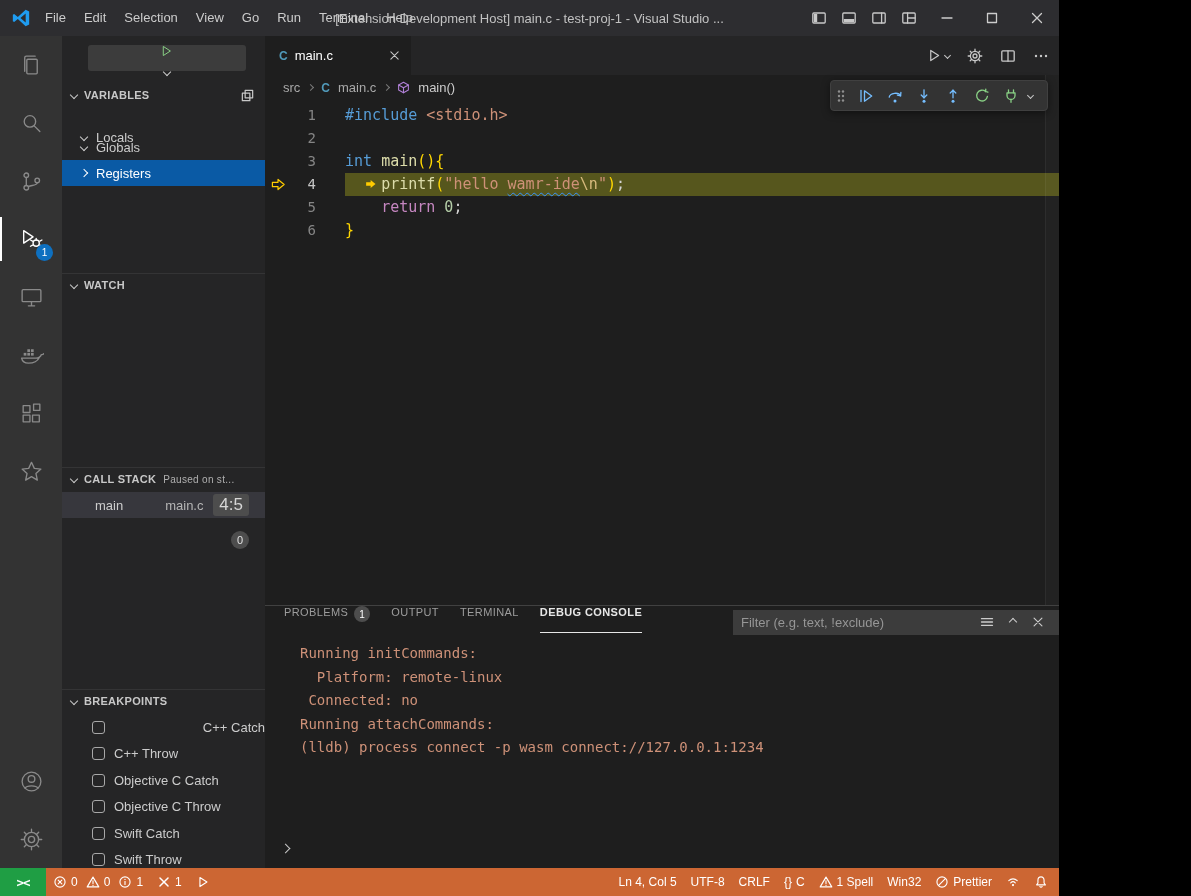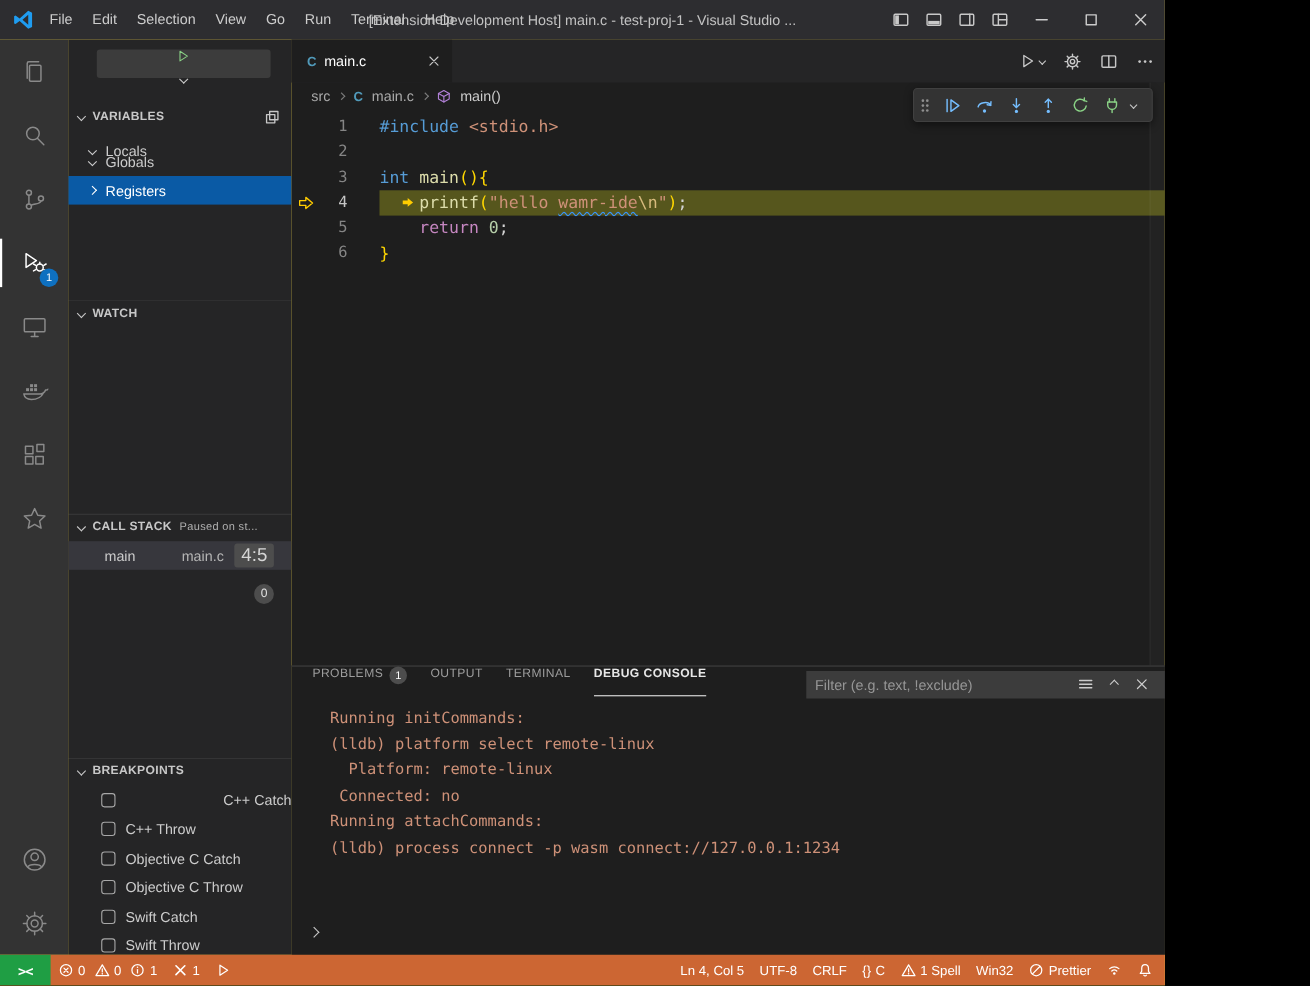--- a/index.html
+++ b/index.html
@@ -270,21 +270,21 @@
     <div class="run-config">
       <span class="c-green">
           <svg width="12" height="12" viewBox="0 0 16 16">
             <path d="M3.5 2.2 12.5 8 3.5 13.8Z"></path>
           </svg>
         </span>
       <span class="label">No Configurat</span>
       <span class="chev"></span>
     </div>
 
-    <div class="section-header" style="top:59px;text-align:center;">
+    <div class="section-header" style="top:48px;text-align:center;">
       <span class="chev"></span>
       <span>VARIABLES</span>
       <span class="hdr-action">
           <svg width="15" height="15" viewBox="0 0 16 16">
             <rect x="5.5" y="2.5" width="8" height="8"></rect>
             <rect x="2.5" y="5.5" width="8" height="8"></rect>
           </svg>
         </span>
     </div>
     <div class="tree-row" style="top:88px;">
@@ -528,21 +528,20 @@
           <span class="chev u"></span>
           <span>
               <svg width="14" height="14" viewBox="0 0 16 16">
                 <path d="M3.5 3.5 12.5 12.5M12.5 3.5 3.5 12.5"></path>
               </svg>
             </span>
         </div>
       </div>
       <div class="console">
         <div class="console-line">Running initCommands:</div>
-        <div class="console-line">(lldb) platform select remote-linux</div>
         <div class="console-line">  Platform: remote-linux</div>
         <div class="console-line"> Connected: no</div>
         <div class="console-line">Running attachCommands:</div>
         <div class="console-line">(lldb) process connect -p wasm connect://127.0.0.1:1234</div>
         <span class="console-prompt"><span class="chev r" style="width:7px;height:7px;"></span></span>
       </div>
     </div>
   </div>
 
   <div class="statusbar">

